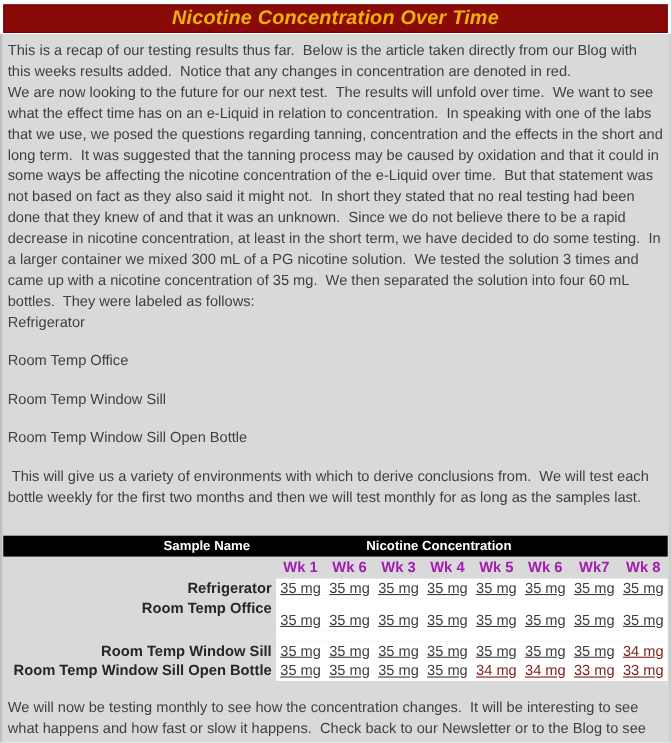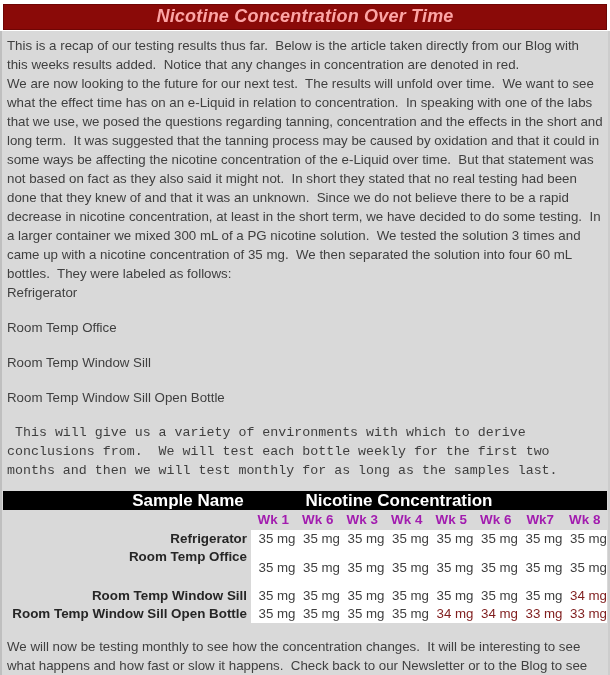--- a/index.html
+++ b/index.html
@@ -4,61 +4,61 @@
 <style>
   html,body{margin:0;padding:0;}
   body{
     width:610px;height:675px;overflow:hidden;position:relative;
     background:#ffffff;
     font-family:"Liberation Sans",sans-serif;
   }
   .titlebar{
     margin:4px 3px 0 3px;height:26px;box-sizing:border-box;
     background:#8a0a08;border:1px solid #6f0605;
-    color:#fca5a5;font-weight:bold;font-style:italic;
+    color:#eab308;font-weight:bold;font-style:italic;
     font-size:18px;line-height:23px;text-align:center;
     letter-spacing:0.2px;
   }
   .content{
     margin-top:1px;height:644px;box-sizing:border-box;
     background:#d9d9d9;
     border-left:2px solid #bfbfbf;border-right:2px solid #cdcdcd;
     padding-top:5px;
     color:#3f3f3f;font-size:13.3px;line-height:19px;
     overflow:hidden;
   }
   .txt{padding:0 5px;white-space:pre-wrap;margin:0;}
   .p-intro{}
   .p-plan{margin-bottom:16px;}
   .sample-label{margin-bottom:16px;font-size:13.3px;}
-  .p-env{margin-bottom:11px;font-family:Liberation Mono, monospace;}
+  .p-env{margin-bottom:26px;}
   .p-outro{margin-top:14px;}
 
   
   .tbl{margin:0 1px;width:604px;}
   .tbl-head{height:19px;background:#000000;position:relative;}
   .tbl-head span{
     position:absolute;top:0;height:19px;line-height:19px;
-    color:#ffffff;font-weight:bold;font-size:17px;text-align:center;
+    color:#ffffff;font-weight:bold;font-size:12px;text-align:center;
   }
   .h-sample{left:0;width:370px;}
   .h-conc{left:250px;width:292px;}
   .tbl-weeks{height:20px;display:flex;padding-left:248px;box-sizing:border-box;}
   .tbl-weeks span{
     width:44.5px;text-align:center;font-weight:bold;
     color:#a21caf;font-size:13.4px;line-height:20px;
   }
   .trow{display:flex;}
   .trow .lbl{
     width:248px;box-sizing:border-box;padding-right:4px;
     text-align:right;font-weight:bold;color:#262626;font-size:13.4px;
   }
   .trow .vals{display:flex;background:#ffffff;width:356px;}
   .trow .vals span{
-    width:44.5px;text-align:right;font-size:13.3px;color:#3f3f3f;
+    width:44.5px;text-align:center;font-size:13.3px;color:#3f3f3f;text-decoration:underline;
   }
   .r-std{height:18px;align-items:center;}
   .r-std .lbl,.r-std .vals span{line-height:18px;}
   .r-tall{height:29px;}
   .r-tall .lbl{line-height:17px;}
   .r-tall .vals{align-items:flex-end;}
   .r-tall .vals span{line-height:17px;padding-bottom:1px;}
   .r-gap{height:10px;}
   .vals span.red{color:#7f1d1d;}
 </style>

